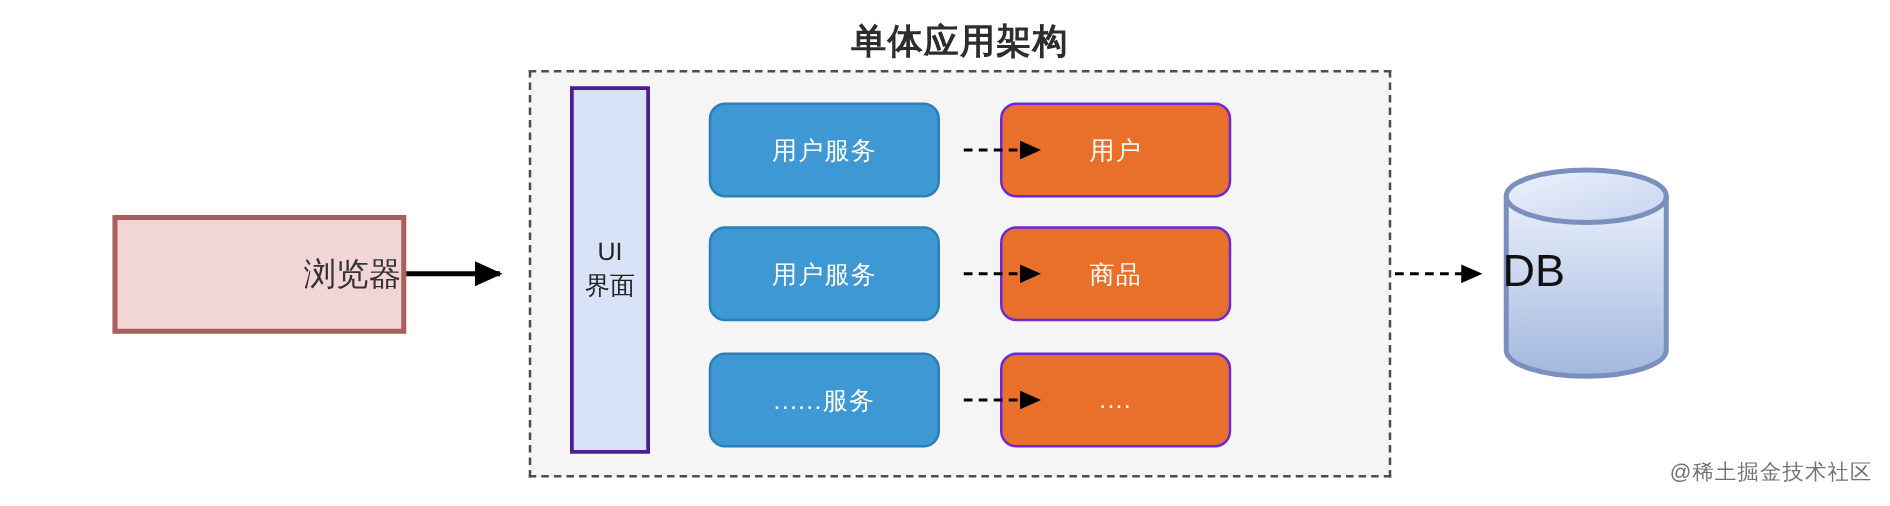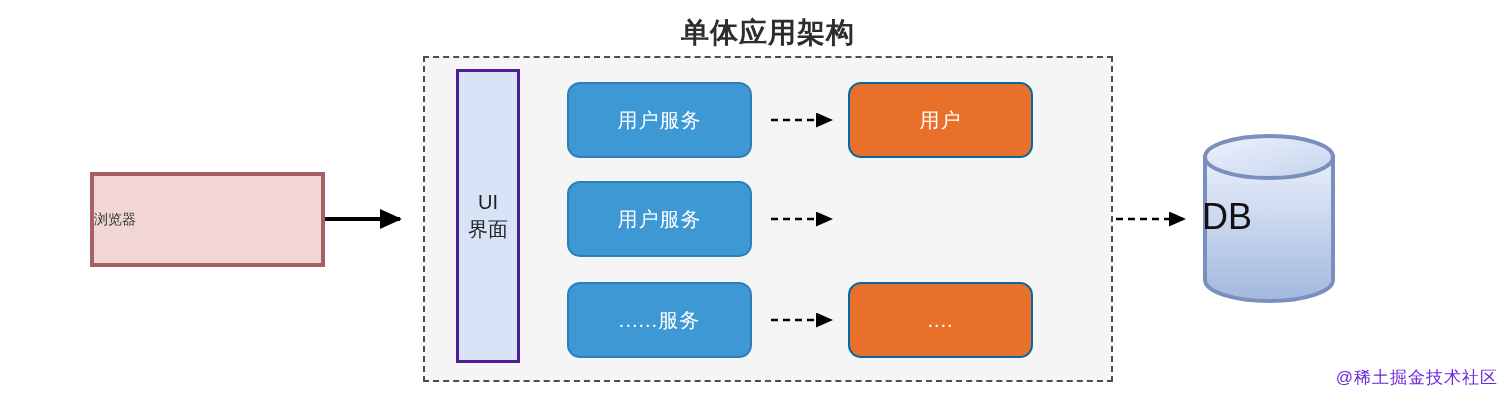--- a/index.html
+++ b/index.html
@@ -18,22 +18,22 @@
     left:568px;top:14px;width:400px;
     text-align:center;
     font-size:28px;font-weight:600;color:#2d2d2d;
     letter-spacing:1px;
   }
   .browser-box{
     position:absolute;
     left:90px;top:172px;width:227px;height:87px;
     background:#f2d6d6;
     border:4px solid #a85f5f;
-    display:flex;align-items:center;justify-content:flex-start;
-    font-size:14px;color:#333333;
+    display:flex;align-items:center;justify-content:flex-end;
+    font-size:26px;color:#333333;
   }
   .monolith-container{
     position:absolute;
     left:423px;top:56px;width:686px;height:322px;
     background:#f5f5f6;
     border:2px dashed #4d4d4d;
   }
   .ui-panel{
     position:absolute;
     left:456px;top:69px;width:58px;height:288px;
@@ -53,44 +53,44 @@
     color:#ffffff;font-size:20px;font-weight:500;
     letter-spacing:1px;
   }
   .node.service{
     left:552px;
     background:#3d98d4;
     border:2px solid #2c7fb8;
     margin-left:15px;
   }
   .node.module{
-    left:848px;
+    left:800px;
     background:#e8702a;
-    border:2px solid #0369a1;
+    border:2px solid #6d28d9;
   }
   .row-0{top:82px;}
   .row-1{top:181px;}
   .row-2{top:282px;}
   .arrow-layer{
     position:absolute;left:0;top:0;width:1512px;height:405px;
     pointer-events:none;
   }
   .db-cylinder{
     position:absolute;
     left:1202px;top:133px;width:134px;height:172px;
   }
   .db-label{
     position:absolute;
     left:1202px;top:196px;width:134px;
     font-size:36px;color:#111111;
   }
   .watermark{
     position:absolute;
     right:14px;top:366px;
-    font-size:17px;color:#6d28d9;
+    font-size:17px;color:#737373;
     letter-spacing:1px;
     margin-left:16px;
   }
 </style>
 </head>
 <body>
 
 <div class="stage">
 
   <div class="diagram-title">单体应用架构</div>
@@ -111,20 +111,23 @@
   </div>
   <div class="node service row-1">
     <span>用户服务</span>
   </div>
   <div class="node service row-2">
     <span>......服务</span>
   </div>
 
   <div class="node module row-0">
     <span>用户</span>
+  </div>
+  <div class="node module row-1">
+    <span>商品</span>
   </div>
   <div class="node module row-2">
     <span>....</span>
   </div>
 
   <svg class="arrow-layer" width="1512" height="405" viewBox="0 0 1512 405" xmlns="http://www.w3.org/2000/svg">
     <defs>
       <marker id="headBig" markerUnits="userSpaceOnUse" markerWidth="22" markerHeight="20" refX="20" refY="10" orient="auto">
         <path d="M0,0 L22,10 L0,20 Z" fill="#000000"></path>
       </marker>

